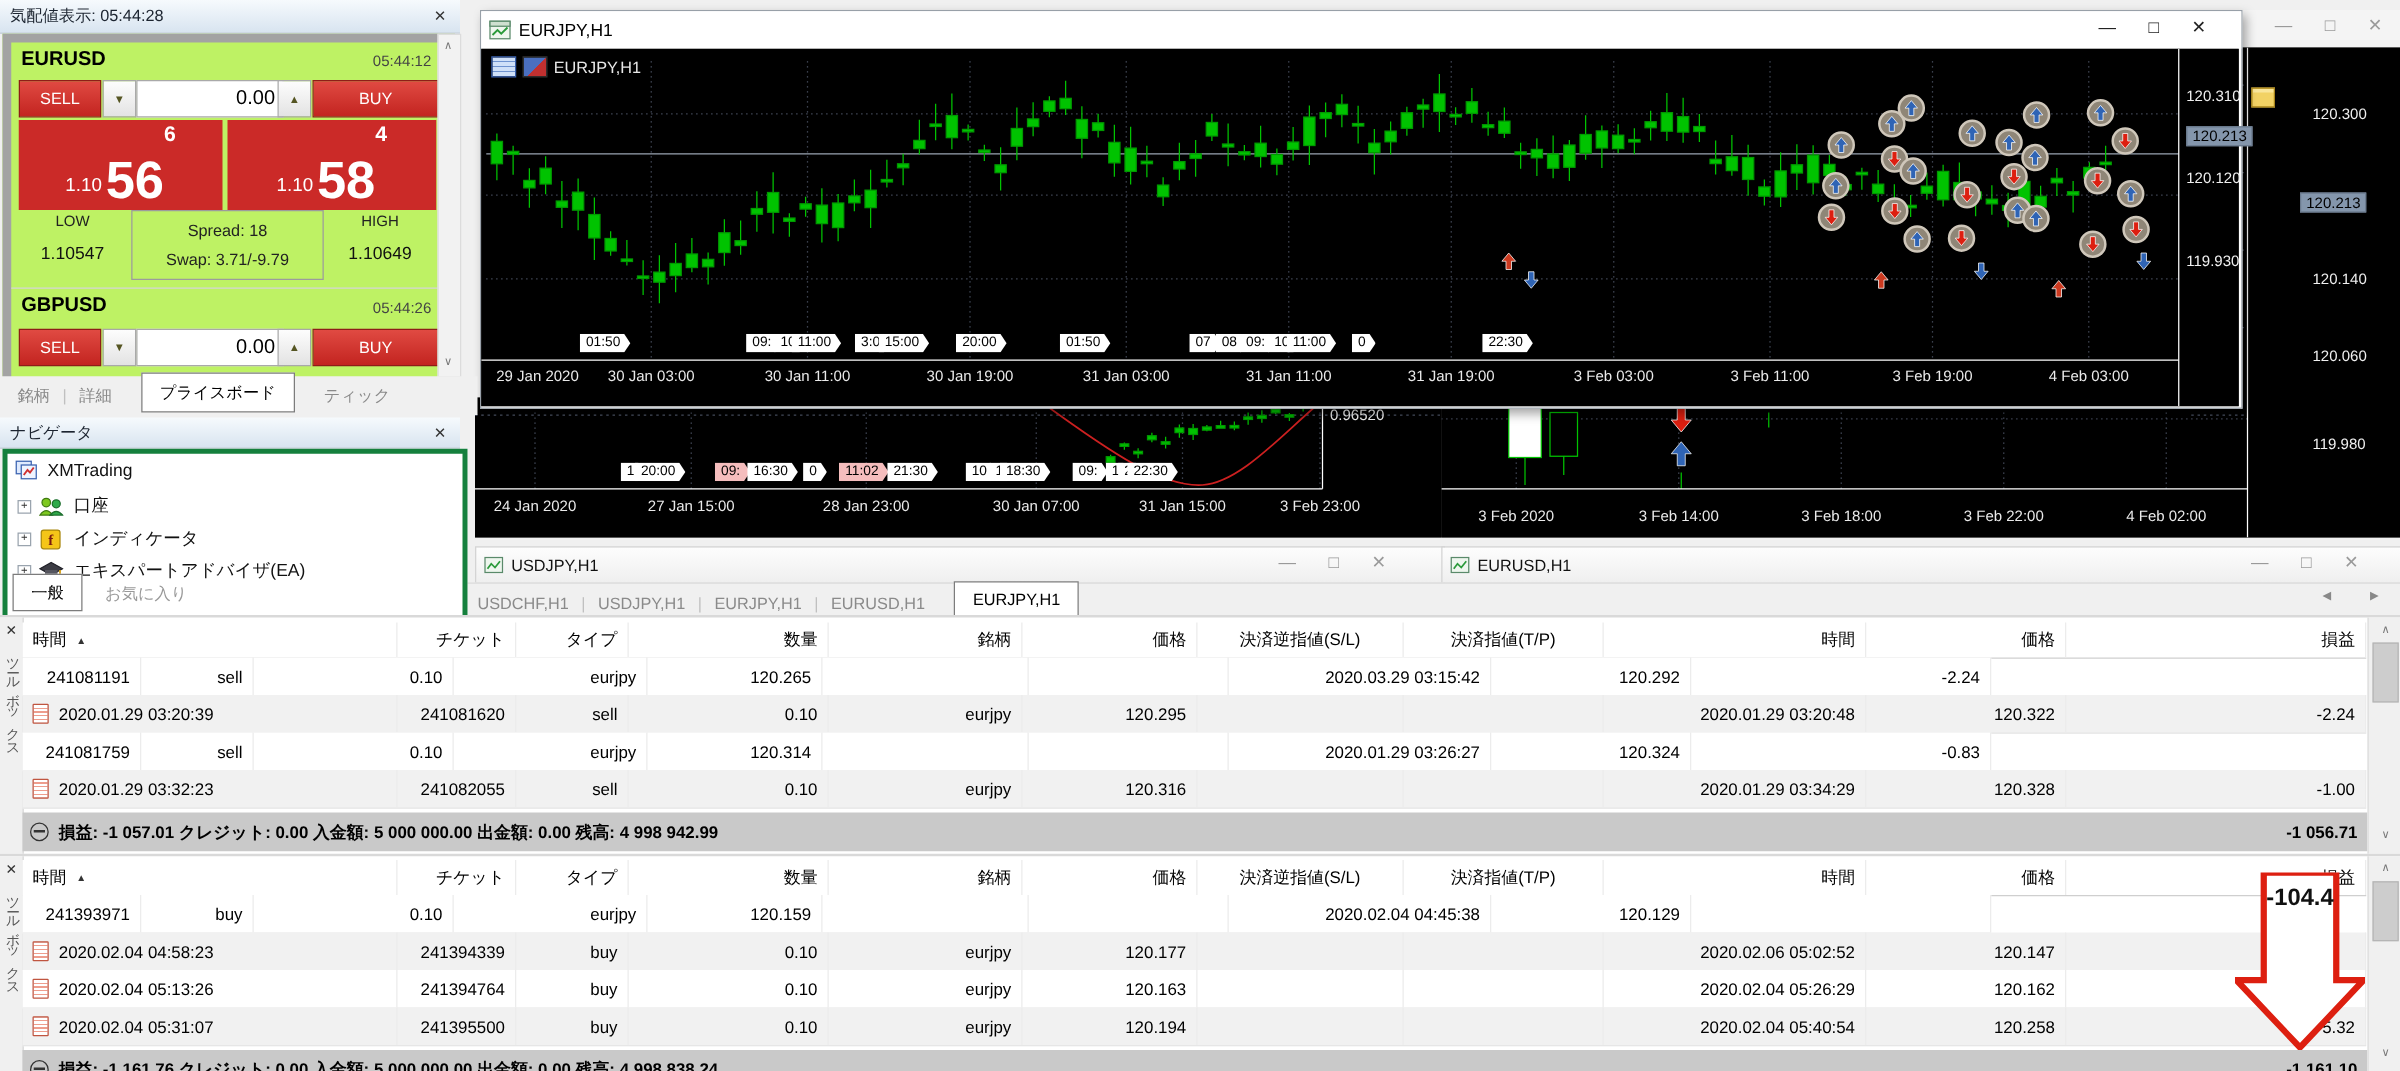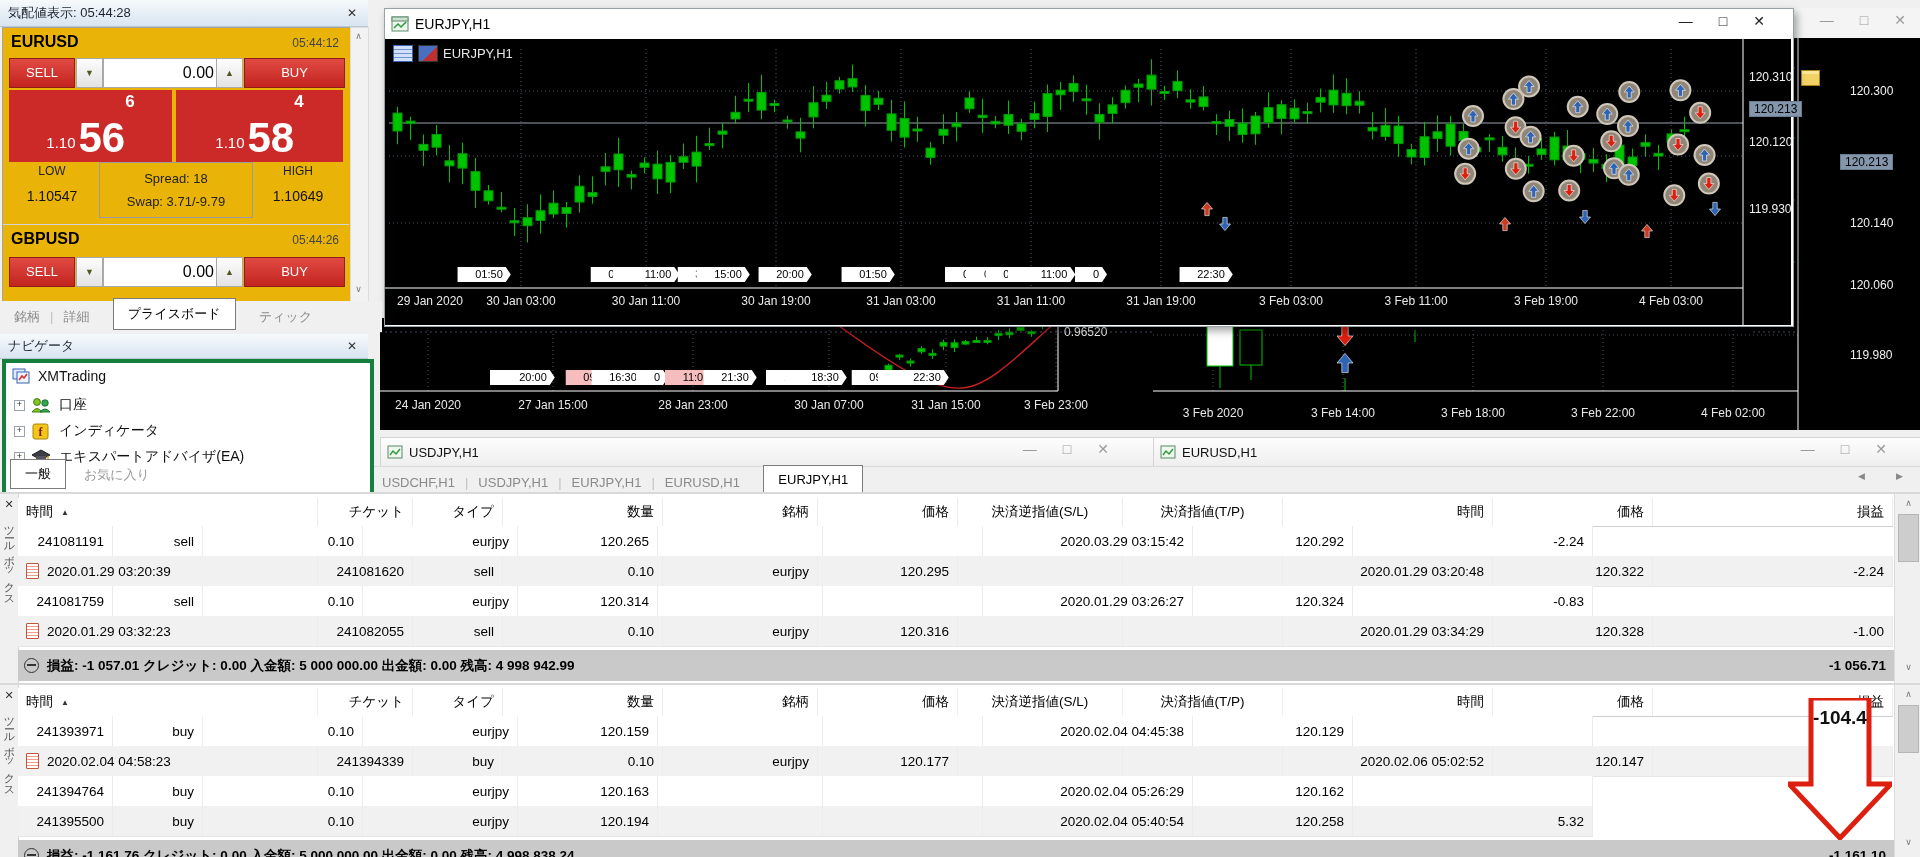--- a/index.html
+++ b/index.html
@@ -5,21 +5,21 @@
   html,body{margin:0;padding:0}
   #app{position:relative;width:1920px;height:857px;background:#f0f0f0;overflow:hidden;
        font-family:"Liberation Sans","DejaVu Sans",sans-serif;color:#000;}
   .abs{position:absolute}
   
   .dock-head{position:absolute;left:0;right:0;height:26px;background:linear-gradient(#f6fafd,#d8e4f0);
              border-bottom:1px solid #bac7d5;font-size:13px;color:#1c2430;line-height:26px;padding-left:8px;}
   .dock-close{position:absolute;right:8px;top:0;width:16px;text-align:center;font-size:12px;color:#333;cursor:default}
   
   #mw{left:0;top:0;width:368px;height:332px;background:#f0f0f0}
-  #mw-body{position:absolute;left:2px;top:27px;width:348px;height:273px;background:#eab308;border:1px solid #a3a3a3}
+  #mw-body{position:absolute;left:2px;top:27px;width:348px;height:273px;background:#bef264;border:7px solid #a3a3a3}
   .q-name{font-weight:bold;font-size:16px}
   .q-time{font-size:12px;color:#444}
   .btn-red{background:linear-gradient(#e04a42,#c32420);color:#fff;border:1px solid #8e1d18;
            font-size:13px;text-align:center;line-height:28px}
   .sm-btn{background:linear-gradient(#fdfdfd,#e3e3e3);border:1px solid #a9a9a9;text-align:center;font-size:9px;color:#552;line-height:28px}
   .q-input{background:#fff;border:1px solid #a9a9a9;font-size:16px;text-align:right;padding-right:6px;line-height:28px}
   .px-box{background:#cb2a28;color:#fff;display:flex;align-items:flex-end;justify-content:center;padding-bottom:6px}
   .px-pre{font-size:15px;margin-right:3px;margin-bottom:5px}
   .px-big{font-size:42px;font-weight:bold;line-height:0.85}
   .px-sup{font-size:17px;font-weight:bold;align-self:flex-start;margin-top:2px}
@@ -41,21 +41,21 @@
   .nav-tab{position:absolute;left:78px;top:103px;font-size:13px;color:#999}
   
   .blackchart{background:#000}
   .win-titlebar{position:absolute;left:0;right:0;top:0;height:30px;background:#fff;display:flex;align-items:center;padding-left:6px;font-size:14px;color:#000}
   .win-btns{position:absolute;top:4px;font-size:14px;color:#222;display:flex;gap:26px}
   .win-btns.gray{color:#9a9a9a}
   .plabel{position:absolute;color:#f0f0f0;font-size:12px;white-space:nowrap;transform:translateY(-50%)}
   .plabel.hl{background:#8496ac;color:#000;padding:0 4px;border:1px solid #6c7c90}
   .axlabel{position:absolute;color:#eaeaea;font-size:12px;white-space:nowrap;transform:translateX(-50%)}
   .tag{position:absolute;height:15px;line-height:15px;font-size:11px;color:#000;background:#fff;
-       padding:0 8px 0 18px;white-space:nowrap;transform:translateX(-50%);
+       padding:0 8px 0 5px;white-space:nowrap;transform:translateX(-50%);
        clip-path:polygon(0 0,calc(100% - 5px) 0,100% 50%,calc(100% - 5px) 100%,0 100%)}
   .tag.pink{background:#f5bdbd}
   #float{left:384px;top:8px;width:1408px;height:317px;background:#fff;border:1px solid #98a0a8;box-shadow:3px 4px 8px rgba(0,0,0,.35)}
   #bgright{left:1153px;top:8px;width:767px;height:422px}
   #bgleft{left:380px;top:318px;width:773px;height:112px}
   .minbar{position:absolute;top:437px;height:28px;background:linear-gradient(#fdfdfd,#efefef);border:1px solid #d4d4d4;
           display:flex;align-items:center;padding-left:6px;font-size:13px;color:#111}
   #chart-tabs{left:368px;top:466px;width:1552px;height:30px;border-top:1px solid #dadada}
   
   .term-strip{position:absolute;left:0;width:18px;background:#f0f0f0;border-right:1px solid #d8d8d8}
@@ -936,20 +936,24 @@
             <span>2020.02.06 05:02:52</span>
           </div>
           <div class="t-cell r" style="width:160px">
             <span>120.147</span>
           </div>
           <div class="t-cell r" style="width:240px">
             <span></span>
           </div>
         </div>
         <div class="t-row" style="top:91px;">
+          <div class="t-cell" style="width:300px">
+            <span class="doc"></span>
+            <span>2020.02.04 05:13:26</span>
+          </div>
           <div class="t-cell r" style="width:95px">
             <span>241394764</span>
           </div>
           <div class="t-cell r" style="width:90px">
             <span>buy</span>
           </div>
           <div class="t-cell r" style="width:160px">
             <span>0.10</span>
           </div>
           <div class="t-cell r" style="width:155px">
@@ -968,20 +972,24 @@
             <span>2020.02.04 05:26:29</span>
           </div>
           <div class="t-cell r" style="width:160px">
             <span>120.162</span>
           </div>
           <div class="t-cell r" style="width:240px">
             <span></span>
           </div>
         </div>
         <div class="t-row alt" style="top:121px;">
+          <div class="t-cell" style="width:300px">
+            <span class="doc"></span>
+            <span>2020.02.04 05:31:07</span>
+          </div>
           <div class="t-cell r" style="width:95px">
             <span>241395500</span>
           </div>
           <div class="t-cell r" style="width:90px">
             <span>buy</span>
           </div>
           <div class="t-cell r" style="width:160px">
             <span>0.10</span>
           </div>
           <div class="t-cell r" style="width:155px">

